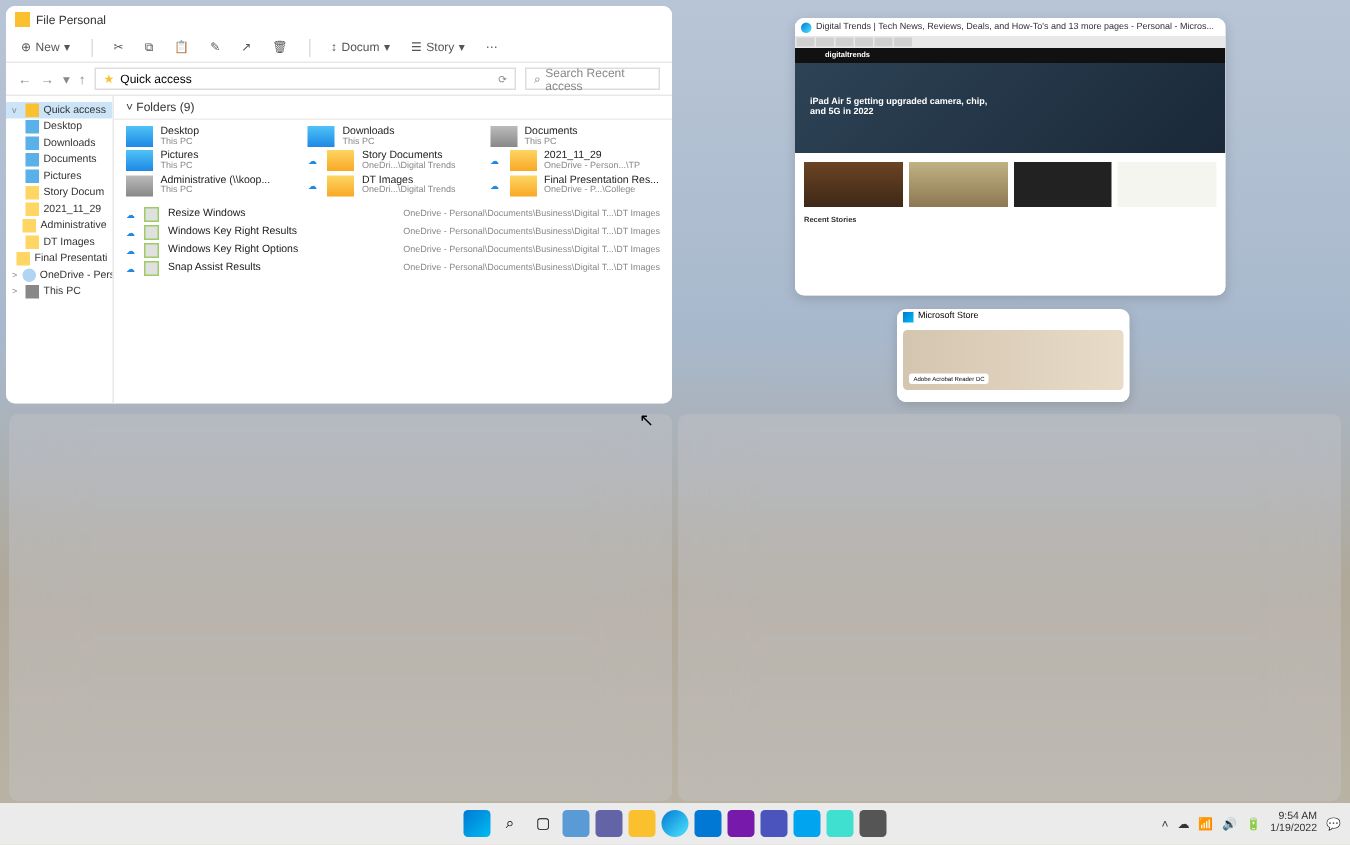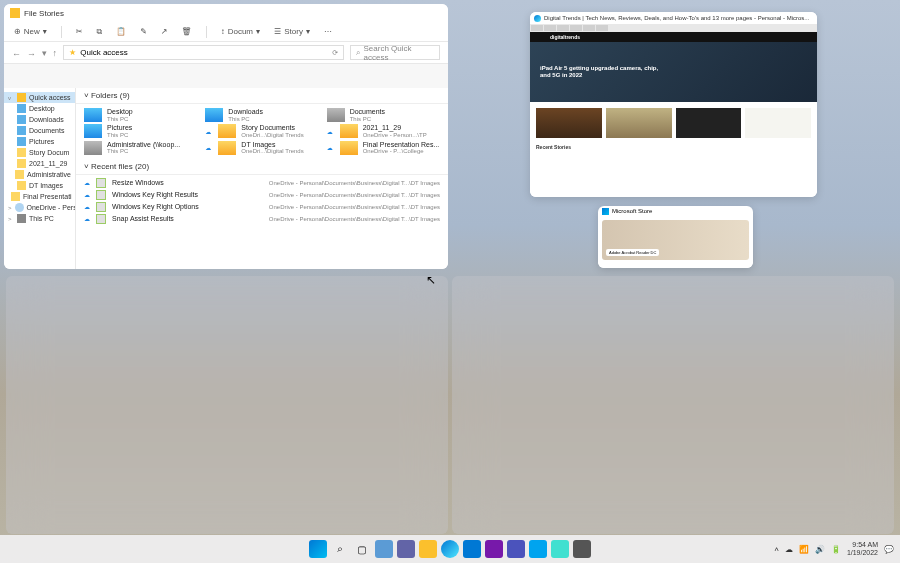--- a/index.html
+++ b/index.html
@@ -18,21 +18,21 @@
 .fe-titlebar { height: 18px; background: #fff; display: flex; align-items: center; padding: 0 6px; font-size: 8px; color: #333; }
 .fe-titlebar .ico { width: 10px; height: 10px; background: #fbc02d; margin-right: 4px; }
 .fe-toolbar { height: 20px; background: #fff; border-bottom: 1px solid #e8e8e8; display: flex; align-items: center; padding: 0 10px; gap: 14px; font-size: 8px; color: #555; }
 .tb-btn { display: flex; align-items: center; gap: 3px; cursor: pointer; }
 .tb-sep { width: 1px; height: 12px; background: #ddd; }
 .fe-navbar { height: 22px; background: #fff; display: flex; align-items: center; padding: 0 8px; gap: 6px; border-bottom: 1px solid #e8e8e8; }
 .nav-arrow { font-size: 9px; color: #888; cursor: pointer; }
 .nav-path { flex: 1; border: 1px solid #ddd; height: 15px; display: flex; align-items: center; padding: 0 5px; font-size: 8px; gap: 4px; }
 .nav-star { color: #fbc02d; }
 .nav-search { width: 90px; border: 1px solid #ddd; height: 15px; font-size: 8px; padding: 0 5px; color: #888; display:flex; align-items:center; gap:3px; }
-.fe-body { display: flex; height: 205px; margin-top: 24px; }
+.fe-body { display: flex; height: 205px; }
 .fe-sidebar { width: 72px; background: #fff; border-right: 1px solid #e8e8e8; padding: 4px 0; overflow: hidden; }
 .sb-item { display: flex; align-items: center; padding: 1px 4px; font-size: 7px; color: #333; gap: 3px; cursor: pointer; white-space: nowrap; overflow: hidden; }
 .sb-item.sel { background: #cce4f7; }
 .sb-ico { width: 9px; height: 9px; flex-shrink: 0; }
 .sb-ico.star { background: #fbc02d; }
 .sb-ico.blue { background: #5ab0e8; }
 .sb-ico.yellow { background: #fdd663; }
 .sb-ico.cloud { background: #b0d4f1; border-radius: 50%; }
 .sb-ico.pc { background: #888; }
 .sb-chev { font-size: 6px; color: #888; width:6px; }
@@ -89,21 +89,21 @@
 .tb-right { position:absolute; right:6px; display:flex; align-items:center; gap:6px; font-size:7px; color:#333; }
 .sys-ico { font-size:8px; cursor:pointer; }
 .clock { display:flex; flex-direction:column; align-items:flex-end; line-height:1.1; }
 </style>
 </head>
 <body>
 
 <div class="quad q-tl">
   <div class="fe-titlebar">
     <div class="ico"></div>
-    <span>File Stories</span>
+    <span>File Personal</span>
   </div>
   <div class="fe-toolbar">
     <div class="tb-btn">⊕ <span>New</span> ▾</div>
     <div class="tb-sep"></div>
     <div class="tb-btn">✂</div>
     <div class="tb-btn">⧉</div>
     <div class="tb-btn">📋</div>
     <div class="tb-btn">✎</div>
     <div class="tb-btn">↗</div>
     <div class="tb-btn">🗑</div>
@@ -117,21 +117,21 @@
     <span class="nav-arrow">→</span>
     <span class="nav-arrow">▾</span>
     <span class="nav-arrow">↑</span>
     <div class="nav-path">
       <span class="nav-star">★</span>
       <span>Quick access</span>
       <span style="margin-left:auto;font-size:7px;color:#888">⟳</span>
     </div>
     <div class="nav-search">
       <span>⌕</span>
-      <span>Search Quick access</span>
+      <span>Search Recent access</span>
     </div>
   </div>
   <div class="fe-body">
     <div class="fe-sidebar" id="sidebar">
         <div class="sb-item sel">
           <span class="sb-chev">v</span>
           <div class="sb-ico star"></div>
           <span>Quick access</span>
         </div>
         <div class="sb-item">
@@ -254,21 +254,20 @@
           </div>
           <div class="folder-item">
             <span class="cloud-badge">☁</span>
             <div class="folder-ico yellow"></div>
             <div class="folder-txt">
               <span class="folder-name">Final Presentation Res...</span>
               <span class="folder-sub">OneDrive - P...\College</span>
             </div>
           </div>
         </div>
-      <div class="group-hdr">˅ <span>Recent files (20)</span></div>
       <div class="recent-list" id="recent-list">
           <div class="recent-row">
             <span style="font-size:6px;color:#1e88e5">☁</span>
             <div class="recent-ico"></div>
             <span class="recent-name">Resize Windows</span>
             <span class="recent-path">OneDrive - Personal\Documents\Business\Digital T...\DT Images</span>
           </div>
           <div class="recent-row">
             <span style="font-size:6px;color:#1e88e5">☁</span>
             <div class="recent-ico"></div>

